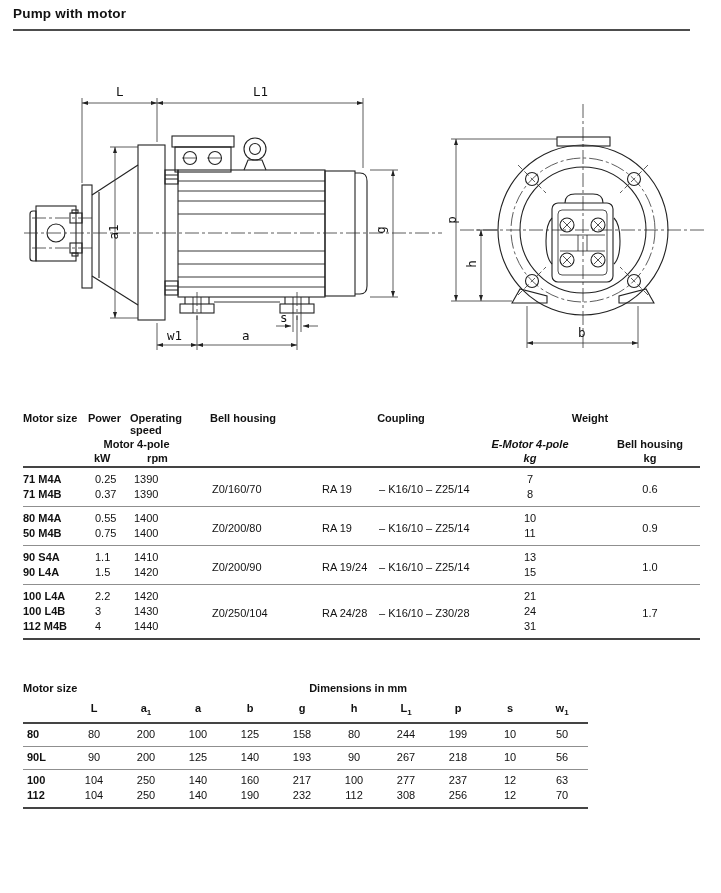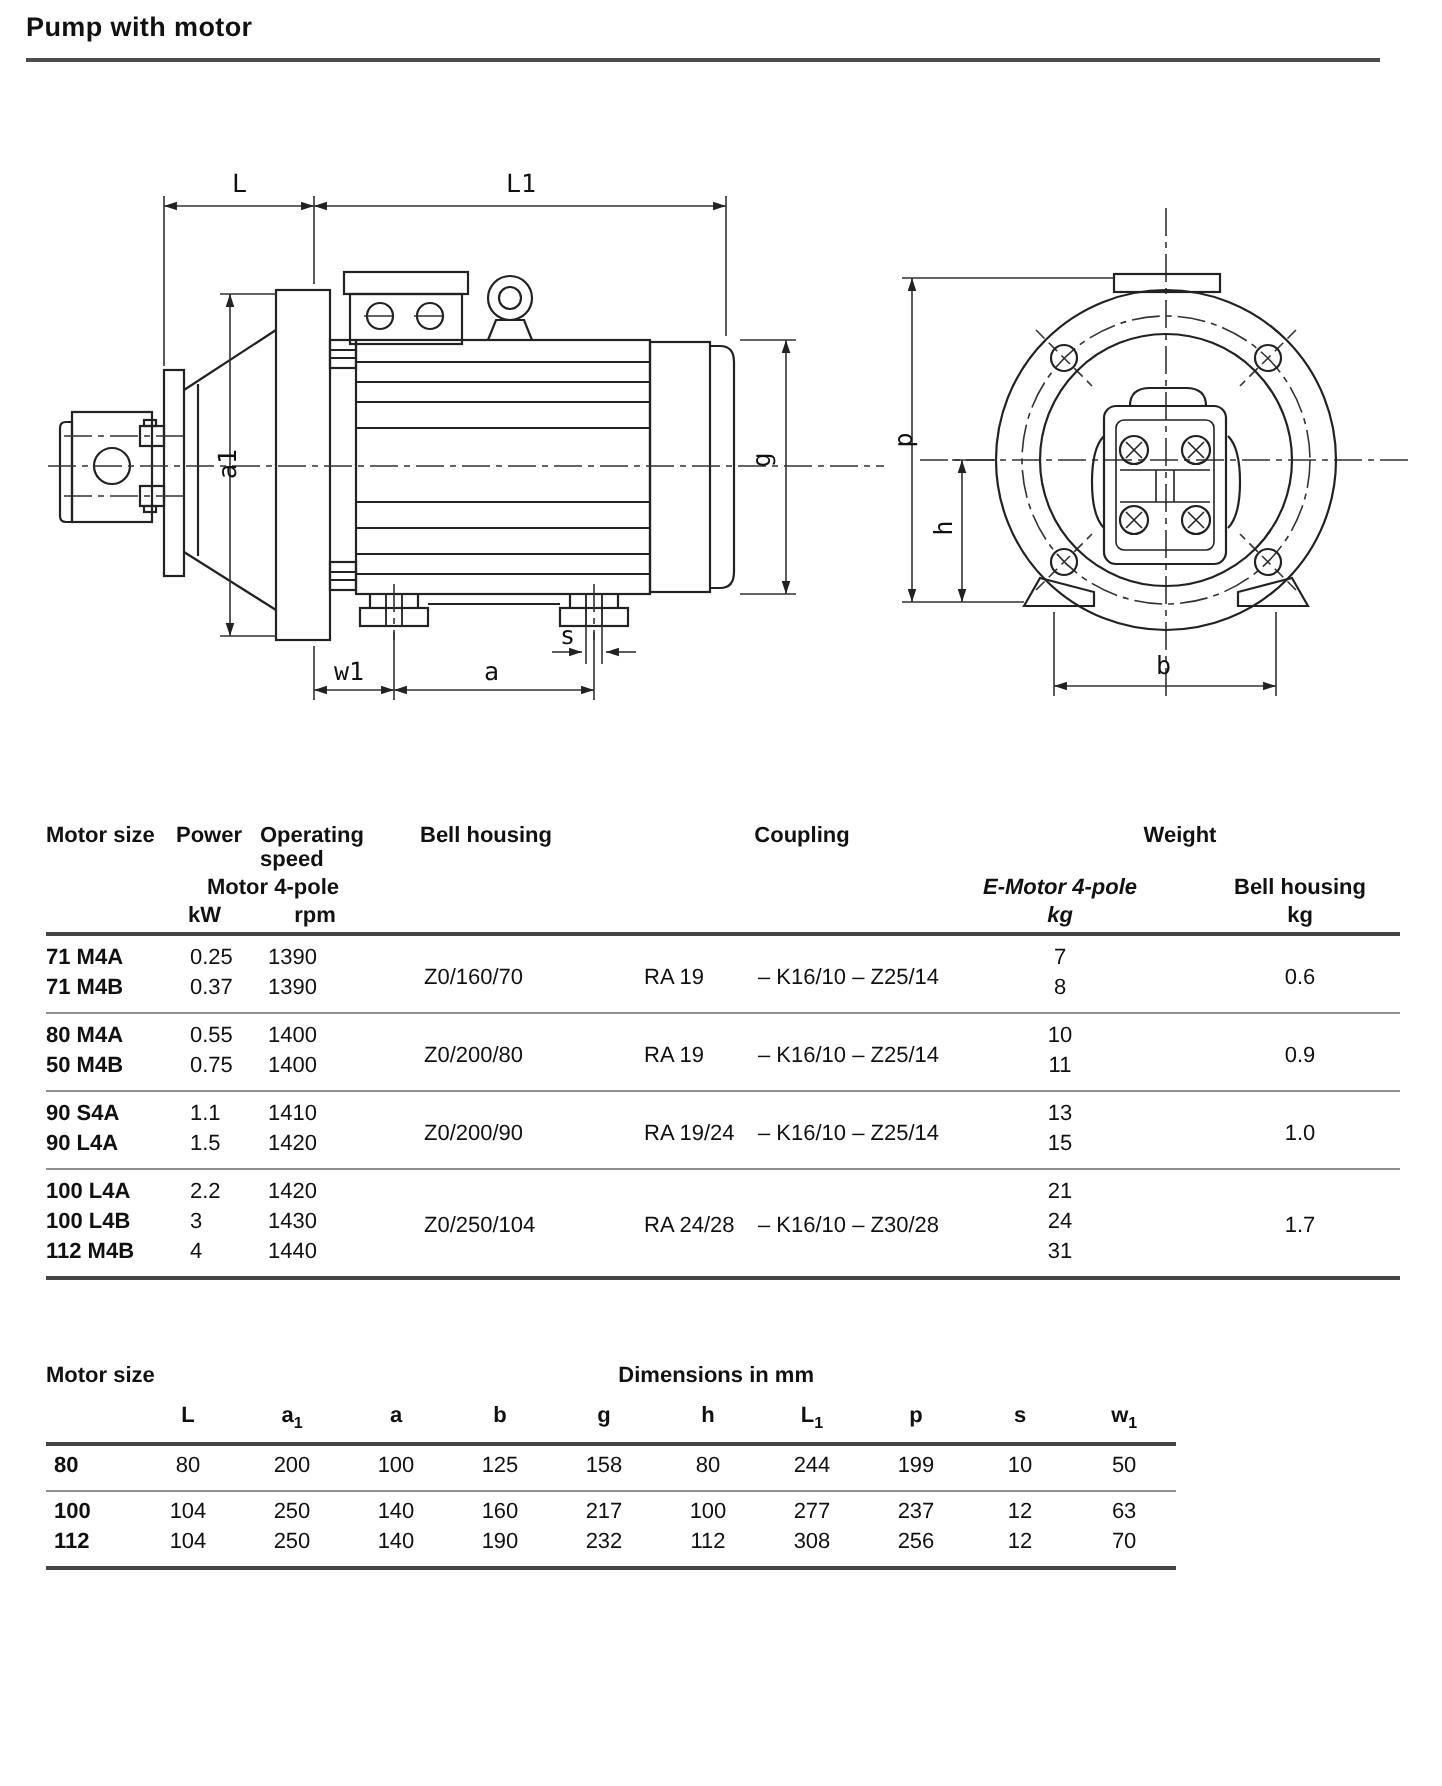--- a/index.html
+++ b/index.html
@@ -350,20 +350,33 @@
           <td class="d-val">125</td>
           <td class="d-val">158</td>
           <td class="d-val">80</td>
           <td class="d-val">244</td>
           <td class="d-val">199</td>
           <td class="d-val">10</td>
           <td class="d-val">50</td>
         </tr>
       </tbody>
       <tbody>
+        <tr>
+          <td class="d-ms">90L</td>
+          <td class="d-val">90</td>
+          <td class="d-val">200</td>
+          <td class="d-val">125</td>
+          <td class="d-val">140</td>
+          <td class="d-val">193</td>
+          <td class="d-val">90</td>
+          <td class="d-val">267</td>
+          <td class="d-val">218</td>
+          <td class="d-val">10</td>
+          <td class="d-val">56</td>
+        </tr>
       </tbody>
       <tbody>
         <tr>
           <td class="d-ms">100</td>
           <td class="d-val">104</td>
           <td class="d-val">250</td>
           <td class="d-val">140</td>
           <td class="d-val">160</td>
           <td class="d-val">217</td>
           <td class="d-val">100</td>

